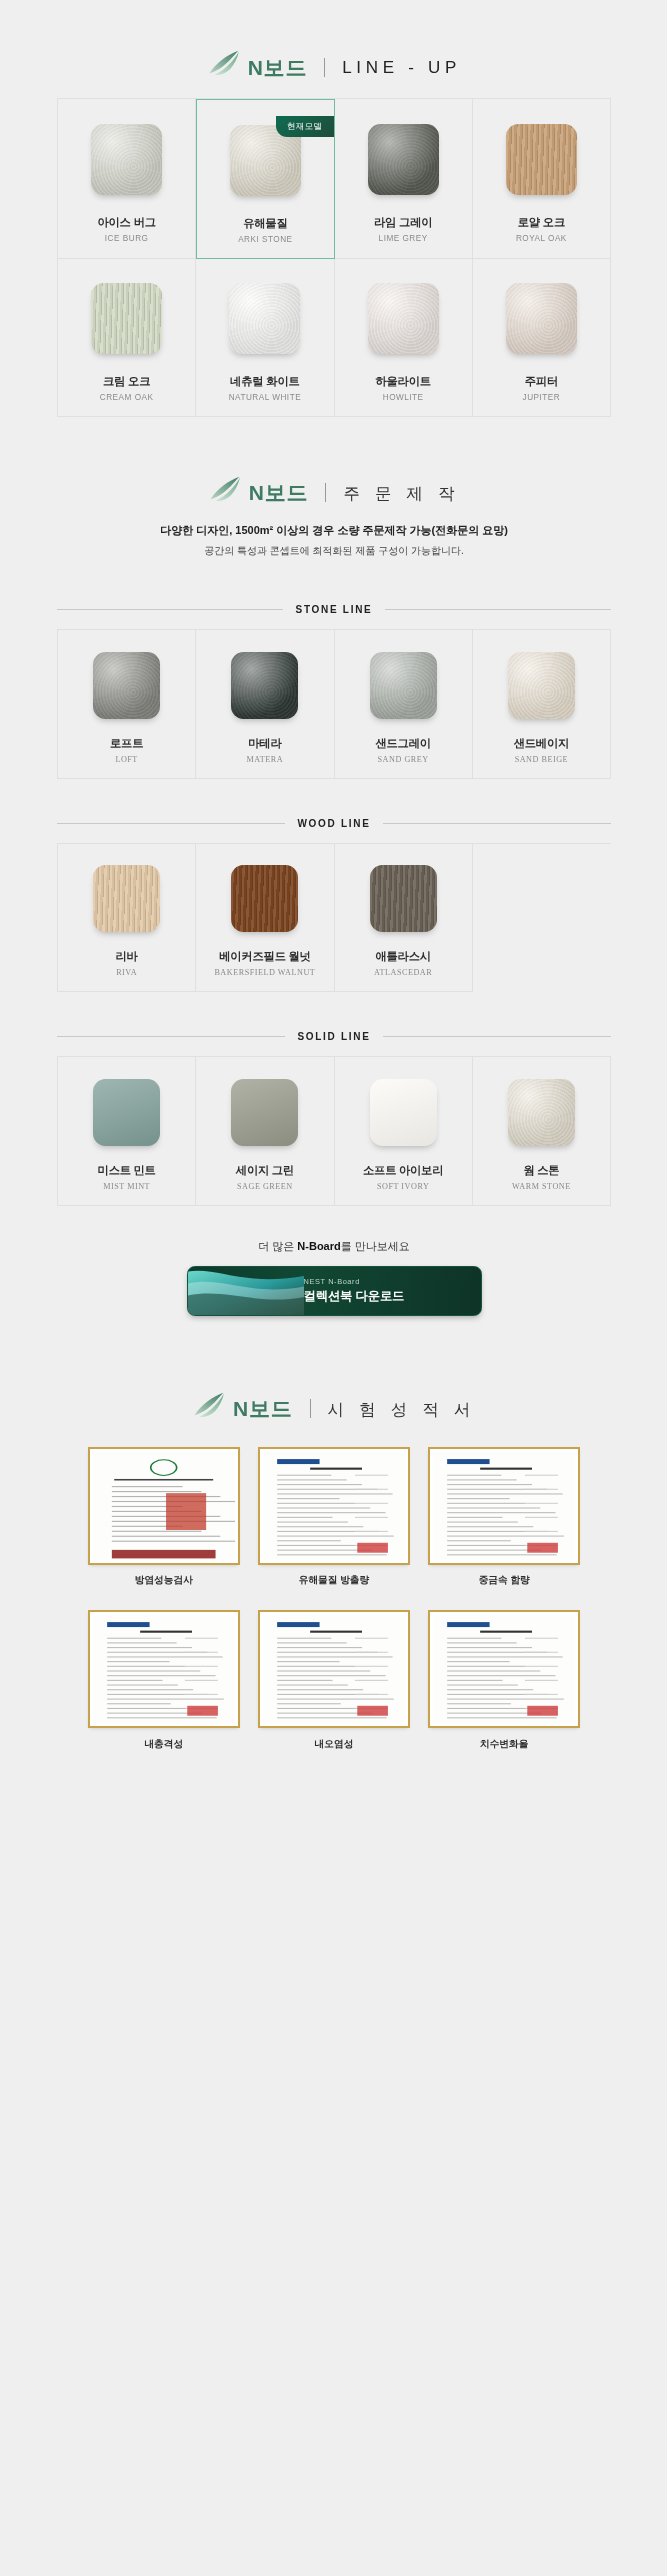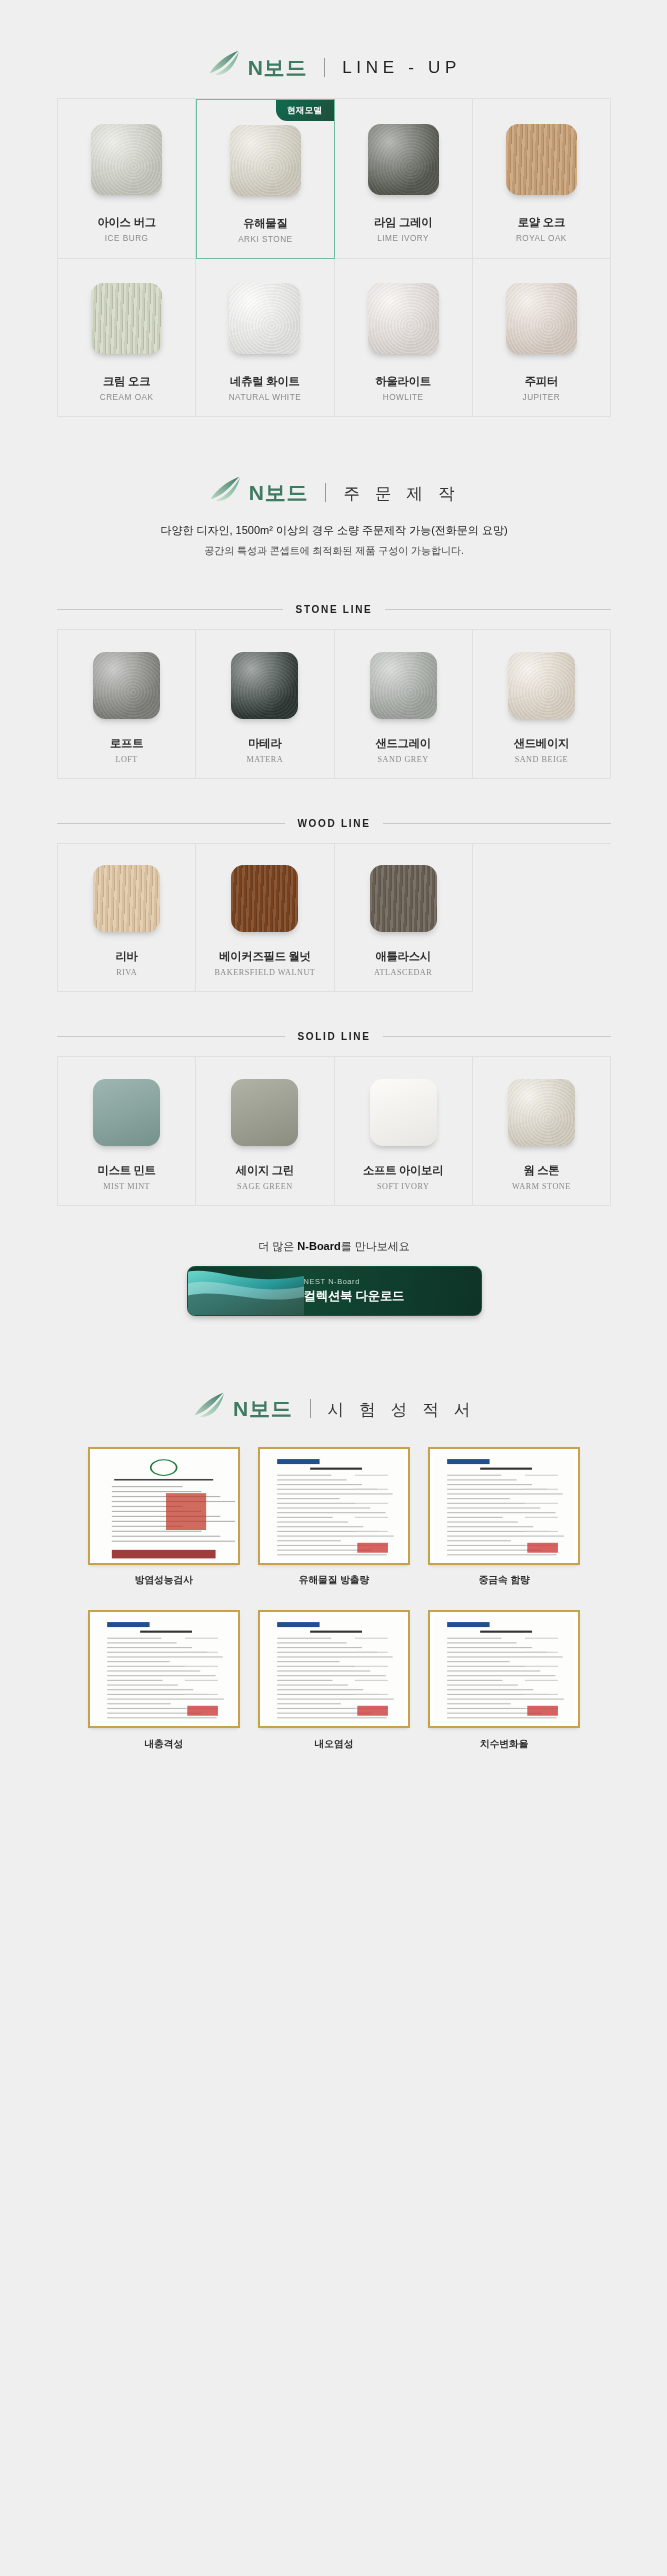--- a/index.html
+++ b/index.html
@@ -36,37 +36,37 @@
     border-top: 0.8px solid #e0e0e0; border-left: 0.8px solid #e0e0e0;
     background: #efefef;
   }
   .cell {
     border-right: 0.8px solid #e0e0e0; border-bottom: 0.8px solid #e0e0e0;
     padding: 20px 7.8px 14px; display: flex; flex-direction: column;
     align-items: center; position: relative; min-height: 148px;
   }
   .cell.current { border: 0.8px solid #6dbd9e; z-index: 2; }
   .badge {
-    position: absolute; top: 0px; right: 0px;
+    position: absolute; top: 16px; right: 0px;
     background: linear-gradient(135deg,#0f6b4f,#1f4d3c);
-    color: #fff; font-size: 8.5px; font-weight: 700;
+    color: #fff; font-size: 8.5px; font-weight: 400;
     padding: 4.7px 11px; border-bottom-left-radius: 11px;
     letter-spacing: 0.4px;
   }
   .swatch {
     width: 71px; height: 71px; border-radius: 12.4px;
     box-shadow: 0 4.7px 7.8px -3.9px rgba(0,0,0,0.28);
     margin-bottom: 20px; margin-top: 4.7px;
   }
   .nm-kr { font-size: 11.3px; font-weight: 700; color: #2e2e2e; margin-bottom: 3.9px; letter-spacing:-0.2px;}
   .nm-en { font-size: 8.2px; color: #8a8a8a; letter-spacing: 0.5px; }
 
   
   .order-desc { text-align: center; padding: 3.1px 0 26.4px; }
-  .order-desc .l1 { font-size: 11px; font-weight: 400; color: #222; margin-bottom: 5.4px; text-align: center; }
+  .order-desc .l1 { font-size: 11px; font-weight: 700; color: #222; margin-bottom: 5.4px; text-align: center; }
   .order-desc .l2 { font-size: 10px; color: #444; }
 
   
   .line-head {
     display: flex; align-items: center; gap: 12.4px;
     padding: 0 37px; margin: 20px 0 14px;
   }
   .line-head .rule { flex: 1; height: 0.8px; background: #c9c9c9; }
   .line-head .txt {
     font-size: 10px; font-weight: 700; letter-spacing: 1.7px; color: #222;
@@ -147,21 +147,21 @@
         </div>
         <div class="cell current">
           <div class="badge">현재모델</div>
           <div class="swatch" style="background: radial-gradient(circle at 30% 25%, rgba(255, 255, 255, 0.55), rgba(0, 0, 0, 0.1) 70%), repeating-radial-gradient(circle at 60% 60%, rgba(0, 0, 0, 0.05) 0px, rgba(0, 0, 0, 0.05) 1.6px, rgba(255, 255, 255, 0.05) 1.6px, rgba(255, 255, 255, 0.05) 3.1px), rgb(229, 224, 210);"></div>
           <div class="nm-kr">유해물질</div>
           <div class="nm-en">ARKI STONE</div>
         </div>
         <div class="cell">
           <div class="swatch" style="background: radial-gradient(circle at 30% 25%, rgba(255, 255, 255, 0.55), rgba(0, 0, 0, 0.1) 70%), repeating-radial-gradient(circle at 60% 60%, rgba(0, 0, 0, 0.05) 0px, rgba(0, 0, 0, 0.05) 1.6px, rgba(255, 255, 255, 0.05) 1.6px, rgba(255, 255, 255, 0.05) 3.1px), rgb(94, 97, 88);"></div>
           <div class="nm-kr">라임 그레이</div>
-          <div class="nm-en">LIME IVORY</div>
+          <div class="nm-en">LIME GREY</div>
         </div>
         <div class="cell">
           <div class="swatch" style="background: repeating-linear-gradient(92deg, rgba(0, 0, 0, 0.14) 0px, rgba(0, 0, 0, 0.14) 0.8px, rgba(255, 255, 255, 0.1) 0.8px, rgba(255, 255, 255, 0.1) 3.1px, rgba(0, 0, 0, 0.05) 3.1px, rgba(0, 0, 0, 0.05) 5.4px), rgb(201, 162, 120);"></div>
           <div class="nm-kr">로얄 오크</div>
           <div class="nm-en">ROYAL OAK</div>
         </div>
         <div class="cell">
           <div class="swatch" style="background: repeating-linear-gradient(92deg, rgba(0, 0, 0, 0.14) 0px, rgba(0, 0, 0, 0.14) 0.8px, rgba(255, 255, 255, 0.1) 0.8px, rgba(255, 255, 255, 0.1) 3.1px, rgba(0, 0, 0, 0.05) 3.1px, rgba(0, 0, 0, 0.05) 5.4px), rgb(212, 219, 198);"></div>
           <div class="nm-kr">크림 오크</div>
           <div class="nm-en">CREAM OAK</div>

